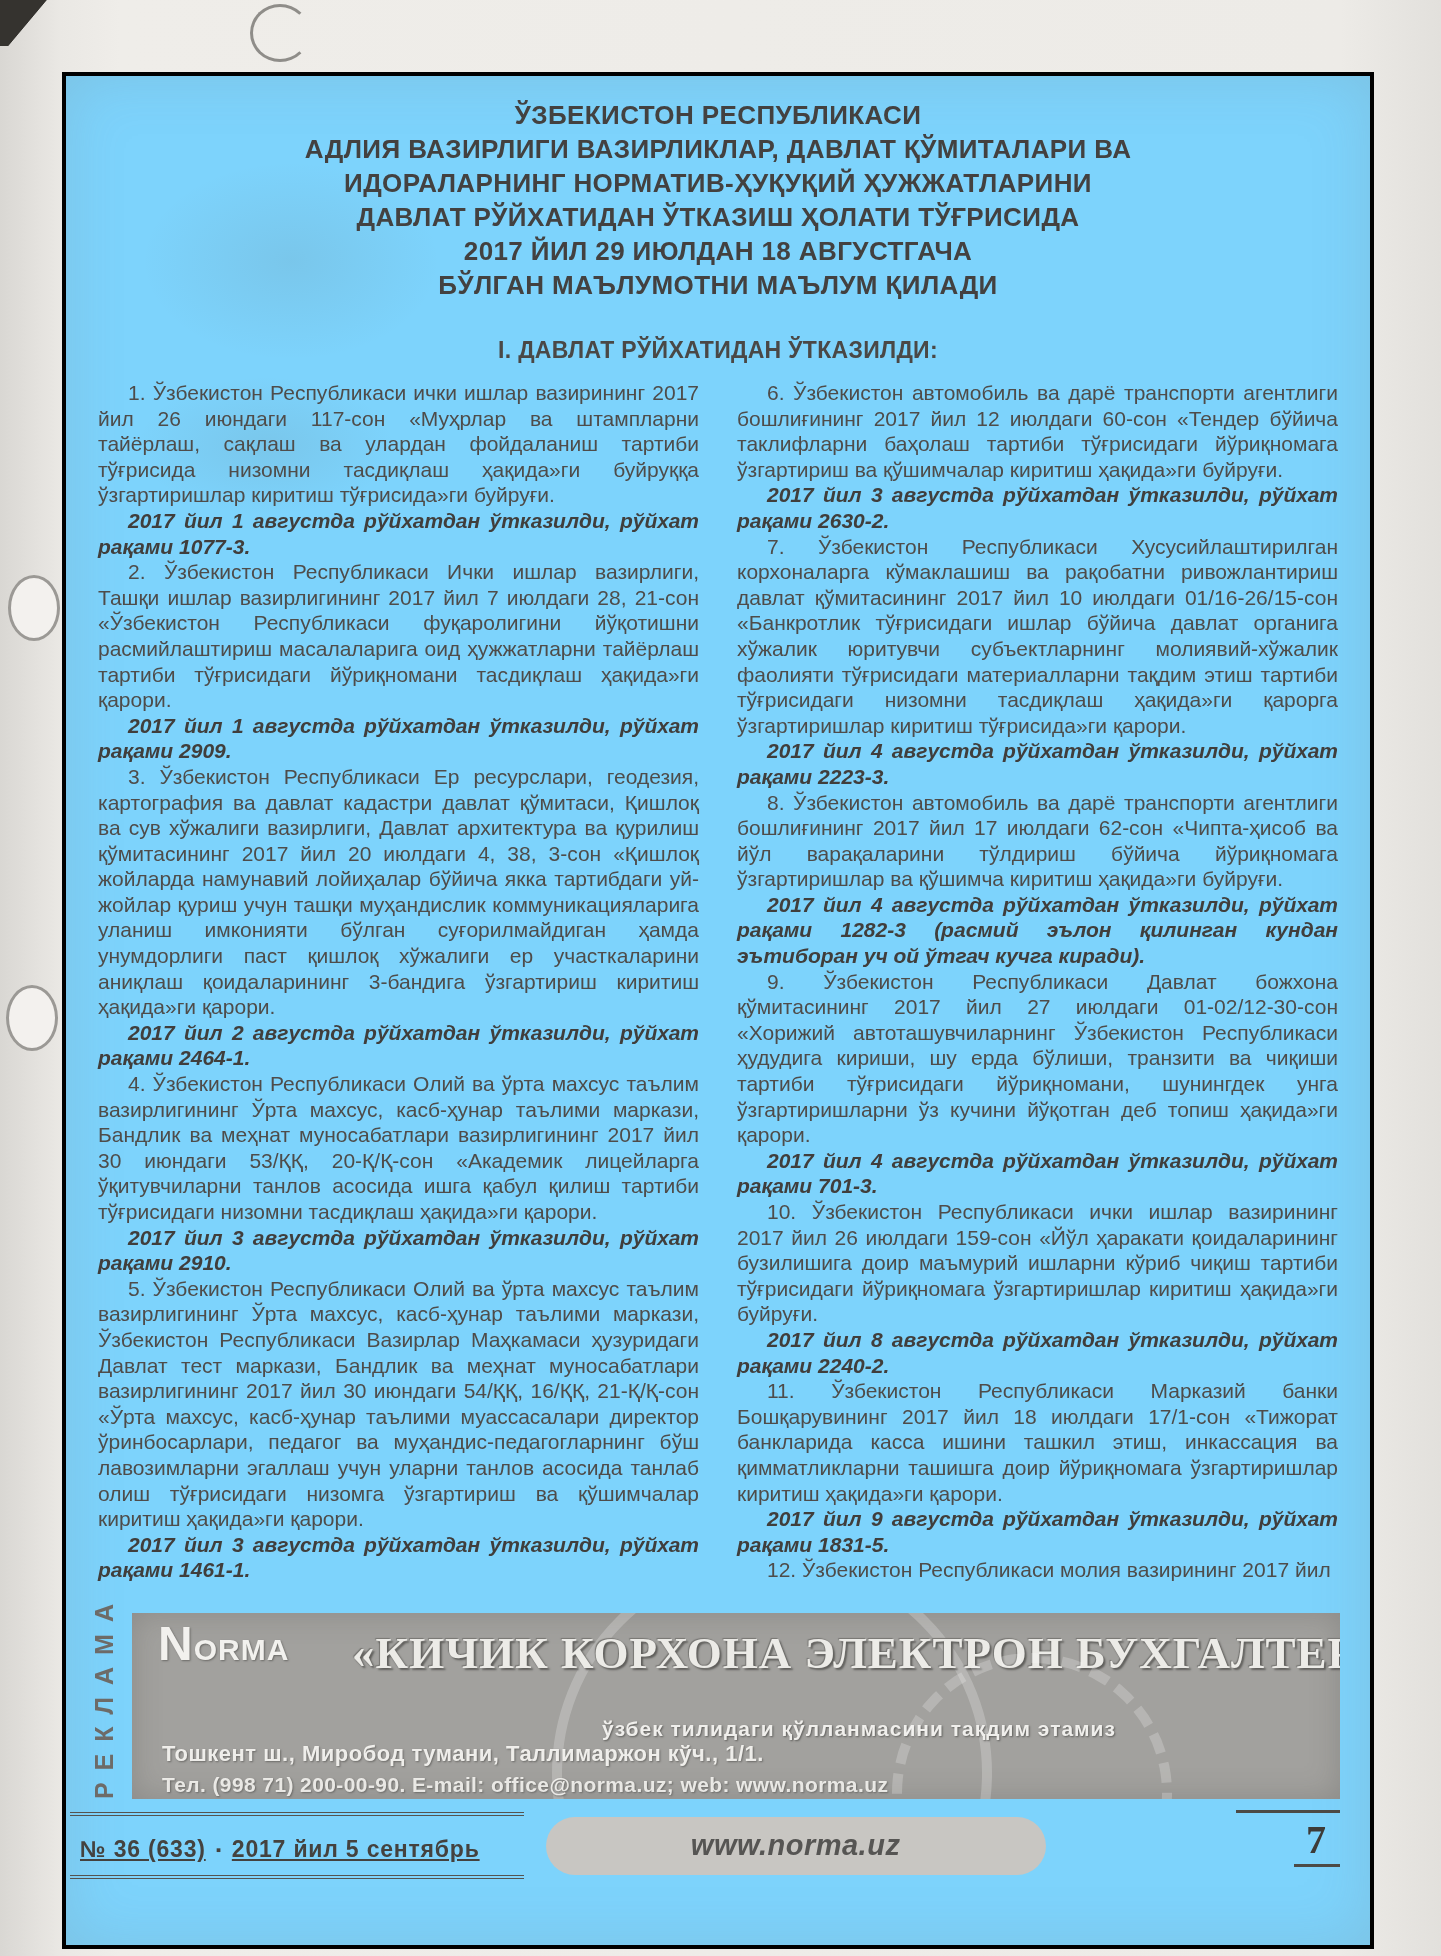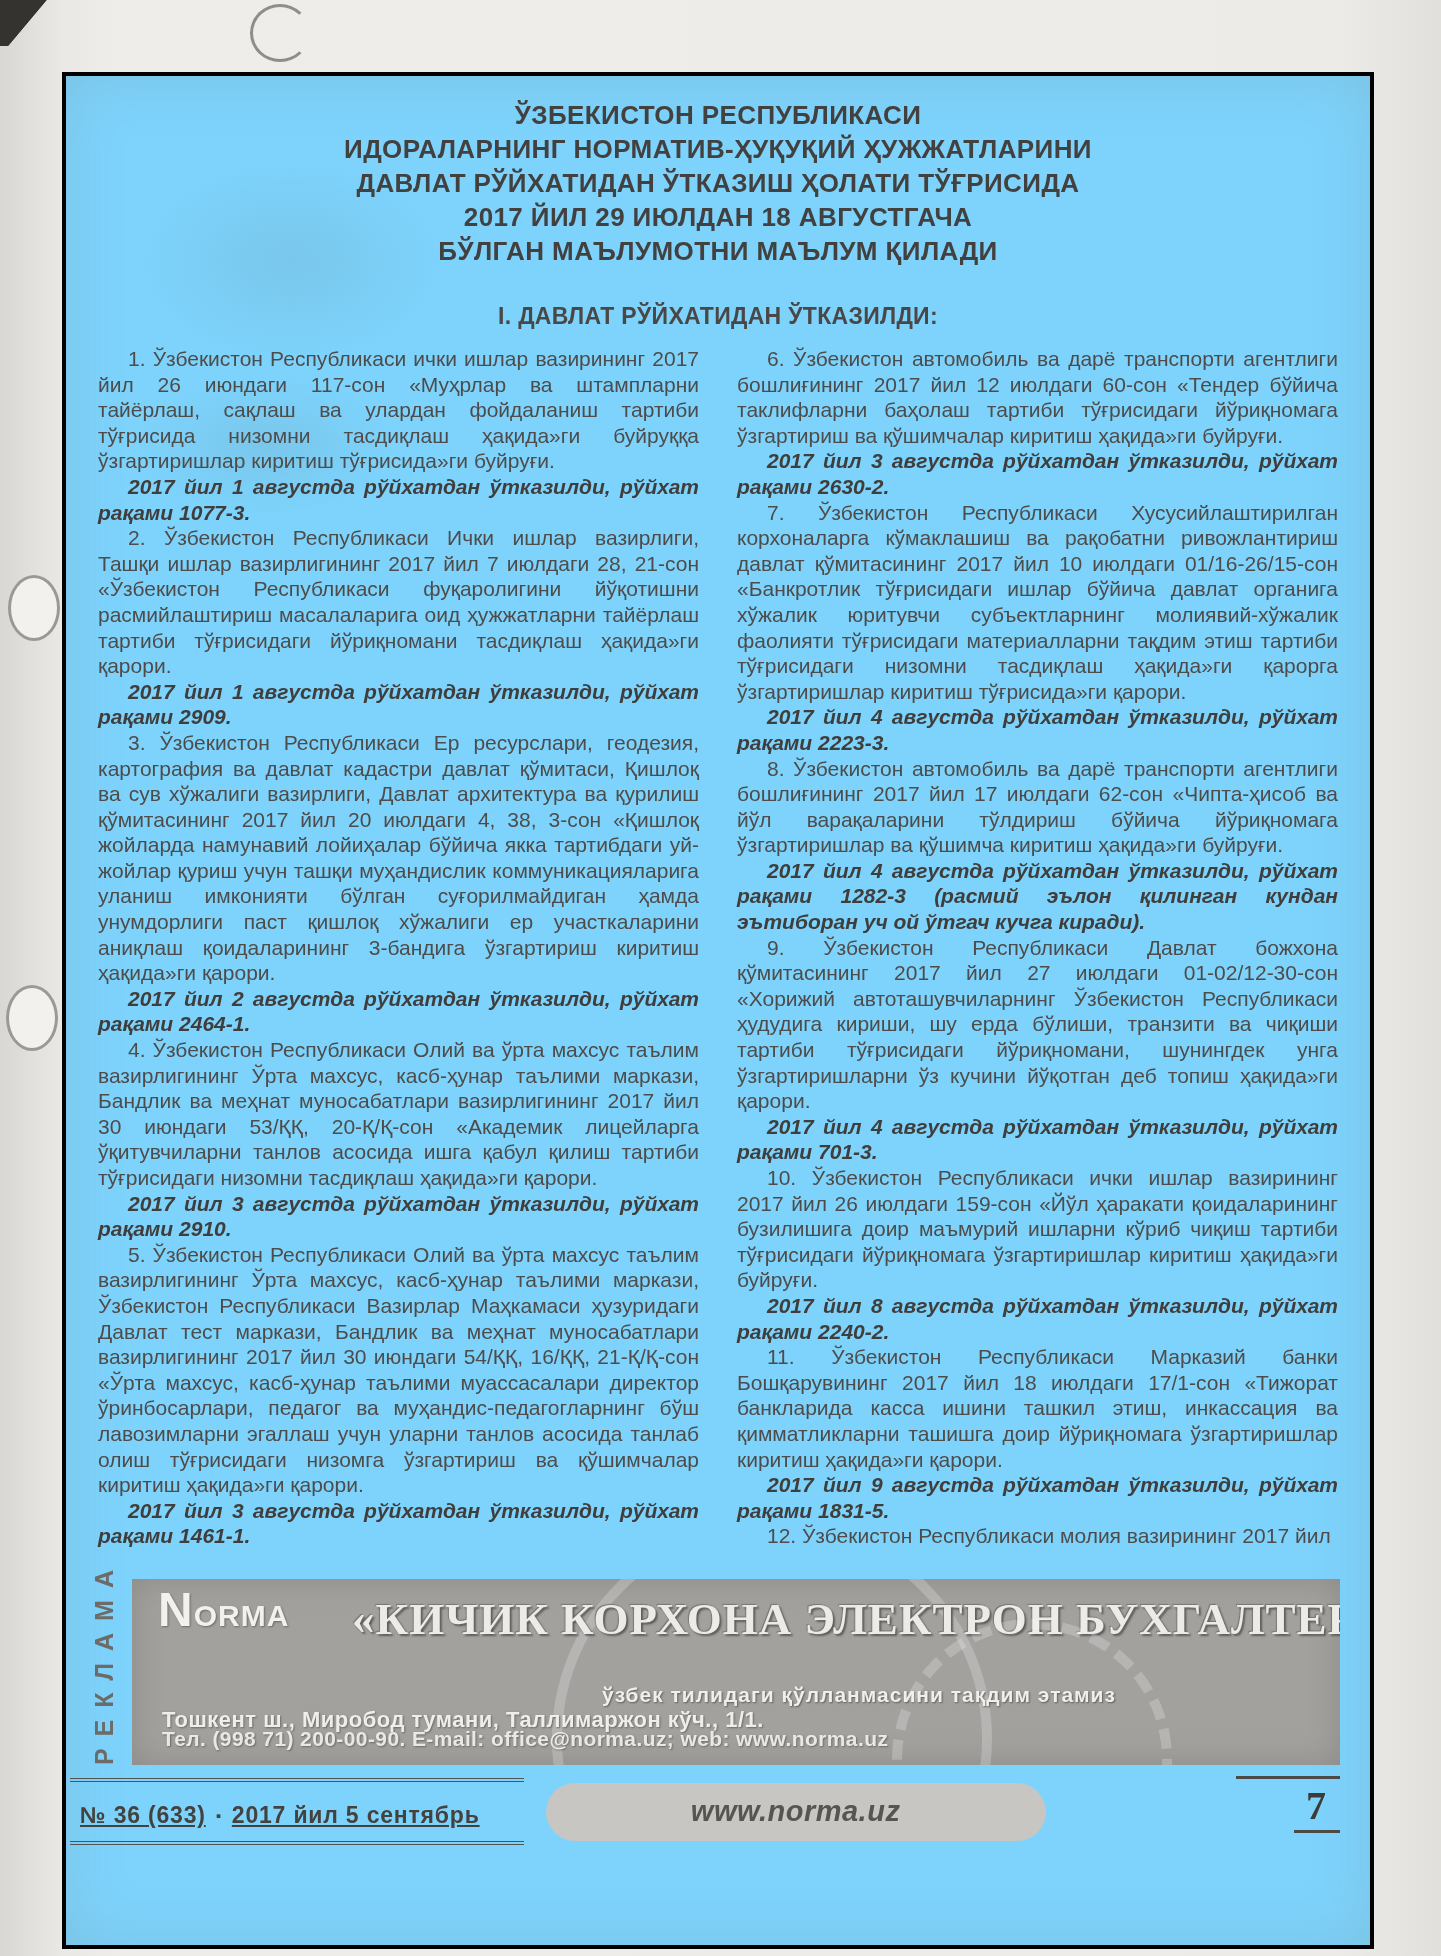--- a/index.html
+++ b/index.html
@@ -60,21 +60,21 @@
   .ad-logo::first-letter{font-size:48px;}
   .ad-title{position:absolute;left:220px;right:14px;top:14px;text-align:center;
     font-family:"Liberation Serif",serif;font-weight:bold;font-size:45px;
     color:#ececE8;color:#ecebe7;letter-spacing:1px;white-space:nowrap;
     text-shadow:2px 2px 2px #5f5e5b,-1px -1px 1px #777673;}
   .ad-subtitle{position:absolute;left:470px;top:104px;
     font-weight:bold;font-size:21px;color:#f0efec;letter-spacing:1px;
     text-shadow:1px 1px 2px #5f5e5b;}
   .ad-address{position:absolute;left:30px;top:128px;font-weight:bold;font-size:22px;
     color:rgba(248,247,244,0.92);letter-spacing:0.5px;text-shadow:1px 1px 2px #6b6a67;}
-  .ad-contacts{position:absolute;left:30px;top:148px;font-weight:bold;font-size:21px;
+  .ad-contacts{position:absolute;left:30px;top:160px;font-weight:bold;font-size:21px;
     color:rgba(248,247,244,0.88);letter-spacing:0.4px;text-shadow:1px 1px 2px #6b6a67;}
 
   
   .footer-row{display:flex;align-items:center;margin:14px 30px 0 4px;height:66px;}
   .footer-issue{border-top:4px double #55534f;border-bottom:4px double #55534f;
     padding:20px 44px 12px 10px;font-weight:bold;font-size:23px;color:#44423f;
     letter-spacing:0.8px;white-space:nowrap;text-decoration:underline;}
   .footer-issue .sep{display:inline-block;margin:0 10px;font-size:15px;vertical-align:2px;}
   .footer-pill{margin-left:22px;width:500px;height:58px;border-radius:30px;background:#c8c6c2;
     display:flex;align-items:center;justify-content:center;
@@ -95,20 +95,21 @@
 <div class="top-hole"></div>
 <div class="punch-hole hole-1"></div>
 <div class="punch-hole hole-2"></div>
 
 <div class="page-box">
   <div class="smudge smudge-1"></div>
   <div class="smudge smudge-2"></div>
 
   <div class="doc-header">
     <div>ЎЗБЕКИСТОН РЕСПУБЛИКАСИ</div>
+    <div>АДЛИЯ ВАЗИРЛИГИ ВАЗИРЛИКЛАР, ДАВЛАТ ҚЎМИТАЛАРИ ВА</div>
     <div>ИДОРАЛАРНИНГ НОРМАТИВ-ҲУҚУҚИЙ ҲУЖЖАТЛАРИНИ</div>
     <div>ДАВЛАТ РЎЙХАТИДАН ЎТКАЗИШ ҲОЛАТИ ТЎҒРИСИДА</div>
     <div>2017 ЙИЛ 29 ИЮЛДАН 18 АВГУСТГАЧА</div>
     <div>БЎЛГАН МАЪЛУМОТНИ МАЪЛУМ ҚИЛАДИ</div>
   </div>
 
   <div class="section-heading">I. ДАВЛАТ РЎЙХАТИДАН ЎТКАЗИЛДИ:</div>
 
   <div class="columns">
     <div class="col">

